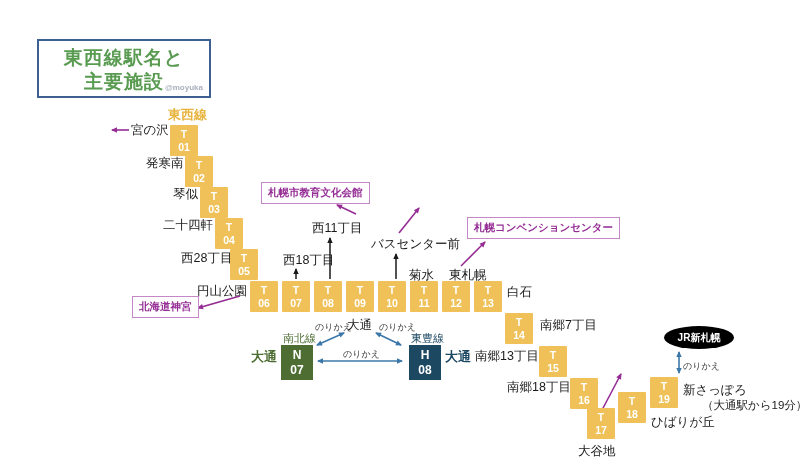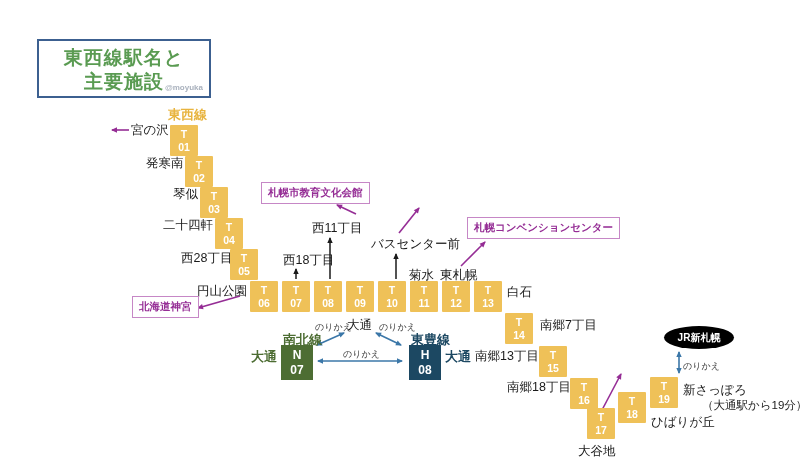--- a/index.html
+++ b/index.html
@@ -28,21 +28,21 @@
 
   
   .fac{position:absolute;background:#fff;border:1.5px solid #c687c6;color:#952d95;
        font-size:10.5px;font-weight:bold;padding:3px 6px;white-space:nowrap;}
 
   
   .tbox{position:absolute;width:32px;height:35px;color:#fff;display:flex;flex-direction:column;
         align-items:center;justify-content:center;font-size:12px;font-weight:bold;line-height:15px;}
   .tbox.green{background:#4d6d33;}
   .tbox.navy{background:#1c4862;}
-  .tline{position:absolute;font-size:13px;font-weight:bold;white-space:nowrap;text-align:right;}
+  .tline{position:absolute;font-size:11px;font-weight:normal;white-space:nowrap;text-align:right;}
   .tline.green{color:#4d6d33;}
   .tline.navy{color:#1c4862;}
   .odori-side{position:absolute;font-size:13px;font-weight:bold;white-space:nowrap;}
   .odori-side.green{color:#4d6d33;}
   .odori-side.navy{color:#1c4862;}
   .jr-oval{position:absolute;left:664px;top:326px;width:70px;height:23px;background:#000;
            border-radius:50%;color:#fff;font-size:10px;font-weight:bold;
            display:flex;align-items:center;justify-content:center;white-space:nowrap;}
 </style>
 </head>
@@ -168,21 +168,21 @@
   <div class="name" style="left:146px;top:155px">発寒南</div>
   <div class="name" style="left:173px;top:186px">琴似</div>
   <div class="name" style="left:163px;top:217px">二十四軒</div>
   <div class="name" style="left:181px;top:250px">西28丁目</div>
   <div class="name" style="left:197px;top:283px">円山公園</div>
   <div class="name" style="left:283px;top:252px">西18丁目</div>
   <div class="name" style="left:312px;top:220px">西11丁目</div>
   <div class="name" style="left:347px;top:317px">大通</div>
   <div class="name" style="left:371px;top:236px">バスセンター前</div>
   <div class="name" style="left:409px;top:267px">菊水</div>
-  <div class="name" style="left:440px;top:267px">東札幌</div>
+  <div class="name" style="left:449px;top:267px">東札幌</div>
   <div class="name" style="left:507px;top:284px">白石</div>
   <div class="name" style="left:540px;top:317px">南郷7丁目</div>
   <div class="name" style="left:475px;top:348px">南郷13丁目</div>
   <div class="name" style="left:507px;top:379px">南郷18丁目</div>
   <div class="name" style="left:578px;top:443px">大谷地</div>
   <div class="name" style="left:651px;top:414px">ひばりが丘</div>
   <div class="name" style="left:683px;top:382px">新さっぽろ</div>
   <div class="note" style="left:702px;top:398px">（大通駅から19分）</div>
 
   <div class="fac" style="left:261px;top:182px">札幌市教育文化会館</div>

